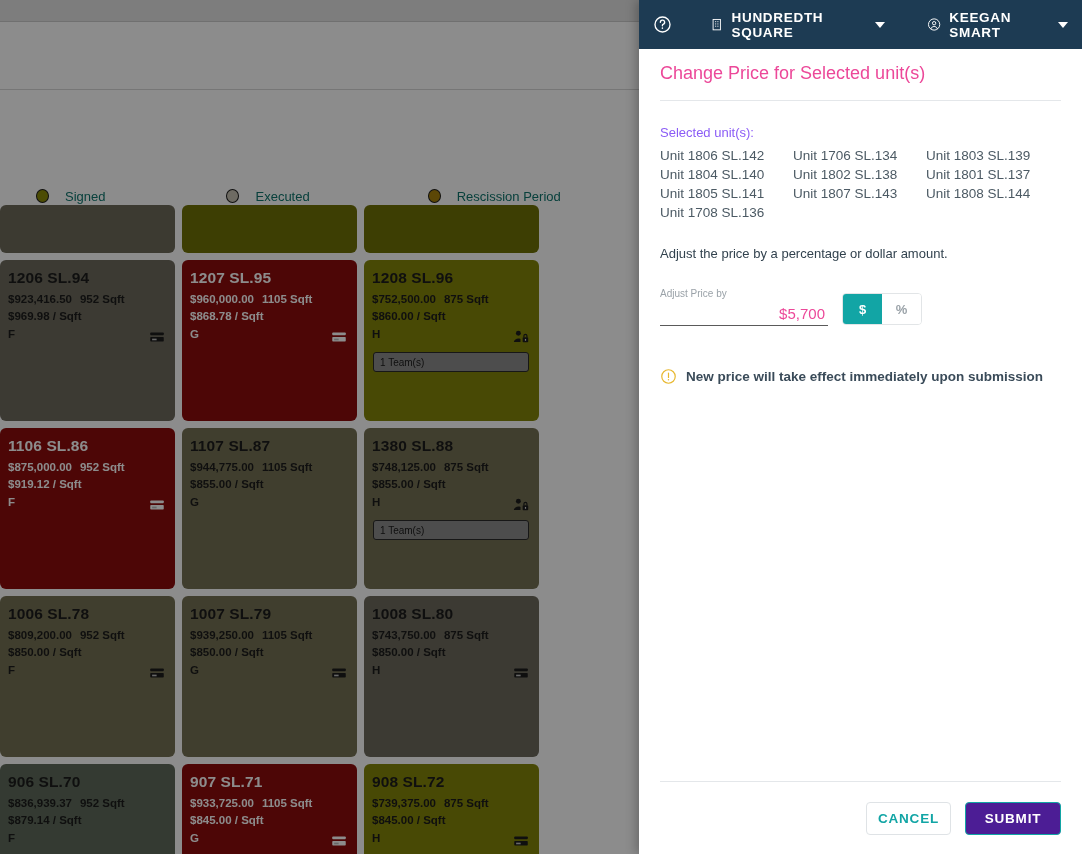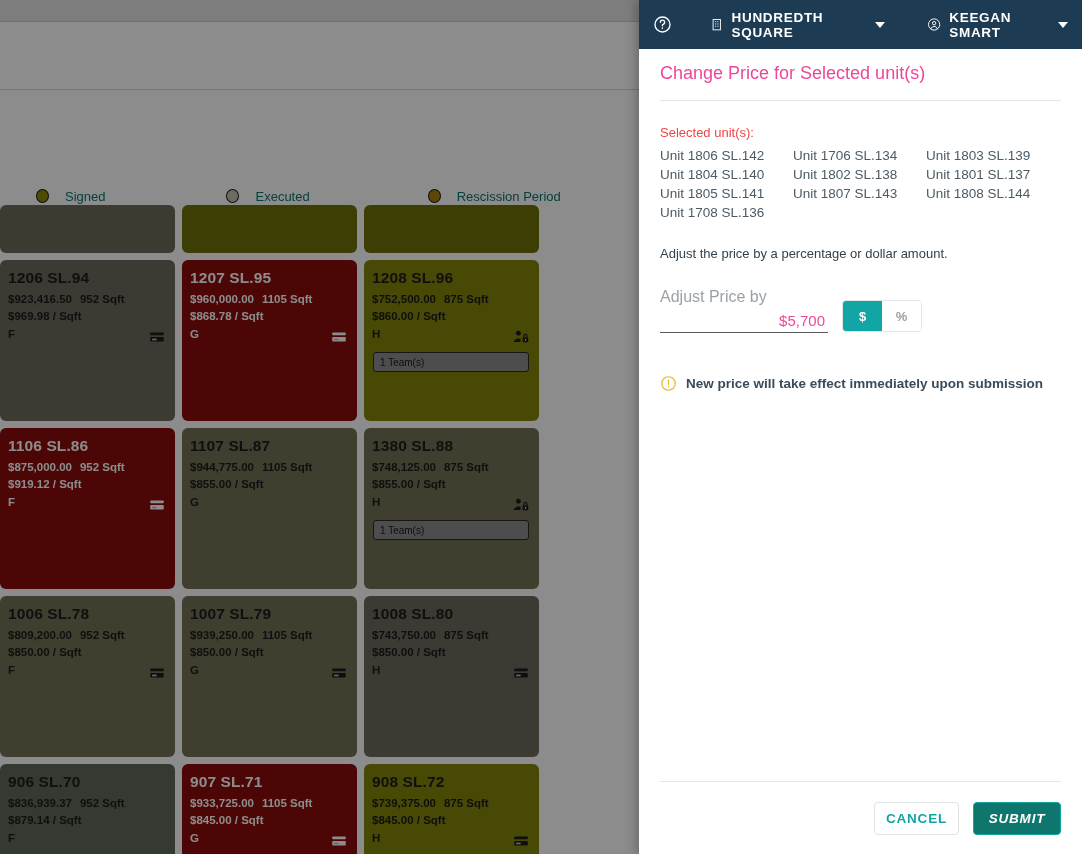--- a/index.html
+++ b/index.html
@@ -114,32 +114,32 @@
     border-top: 6px solid #ffffff;
   }
 
   .panel-body { flex: 1 1 auto; padding: 0 21px; position: relative; overflow: hidden; }
   .panel-title {
     font-size: 18px; color: #ec4899;
     padding: 14px 0 16px 0;
   }
   .rule { height: 1px; background: #e4e7ea; }
 
-  .sel-label { font-size: 13px; color: #ef4444; margin-top: 24px; margin-bottom: 8px; }
+  .sel-label { font-size: 13px; color: #8b5cf6; margin-top: 24px; margin-bottom: 8px; }
   .unit-grid {
     display: grid;
     grid-template-columns: 133px 133px 1fr;
     row-gap: 4px;
     font-size: 13.5px; color: #4c5a64;
   }
   .note { font-size: 13px; color: #32424e; margin-top: 26px; }
 
   .field-row { display: flex; align-items: flex-end; margin-top: 27px; gap: 14px; }
   .field { width: 168px; }
-  .field-label { font-size: 16px; color: #9aa2a8; margin-bottom: 2px; }
+  .field-label { font-size: 10px; color: #9aa2a8; margin-bottom: 2px; }
   .field-input {
     width: 168px; height: 25px;
     border: none; border-bottom: 1px solid #5a5a5a;
     background: transparent;
     font-family: "Liberation Sans", sans-serif;
     font-size: 15px; color: #ec4899;
     text-align: right; padding-right: 3px;
     outline: none;
   }
   .toggle {
@@ -162,21 +162,21 @@
     margin: 0 21px;
     display: flex; align-items: center; justify-content: flex-end; gap: 14px;
   }
   .btn {
     height: 33px; border-radius: 4px; cursor: pointer;
     font-size: 13.5px; font-weight: 700; letter-spacing: .8px;
     font-family: "Liberation Sans", sans-serif;
     display: flex; align-items: center; justify-content: center;
   }
   .btn-cancel { width: 85px; background: #ffffff; color: #12a5a5; border: 1px solid #dfe3e6; }
-  .btn-submit { width: 88px; background: #0f766e; color: #ffffff; border: 1px solid #12a5a5; font-style: italic; }
+  .btn-submit { width: 96px; background: #4c1d95; color: #ffffff; border: 1px solid #12a5a5; }
 </style>
 </head>
 <body>
 
 <div id="root">
 
   <div class="board">
     <div class="board-topbar"></div>
     <div class="board-toolbar"></div>
 

